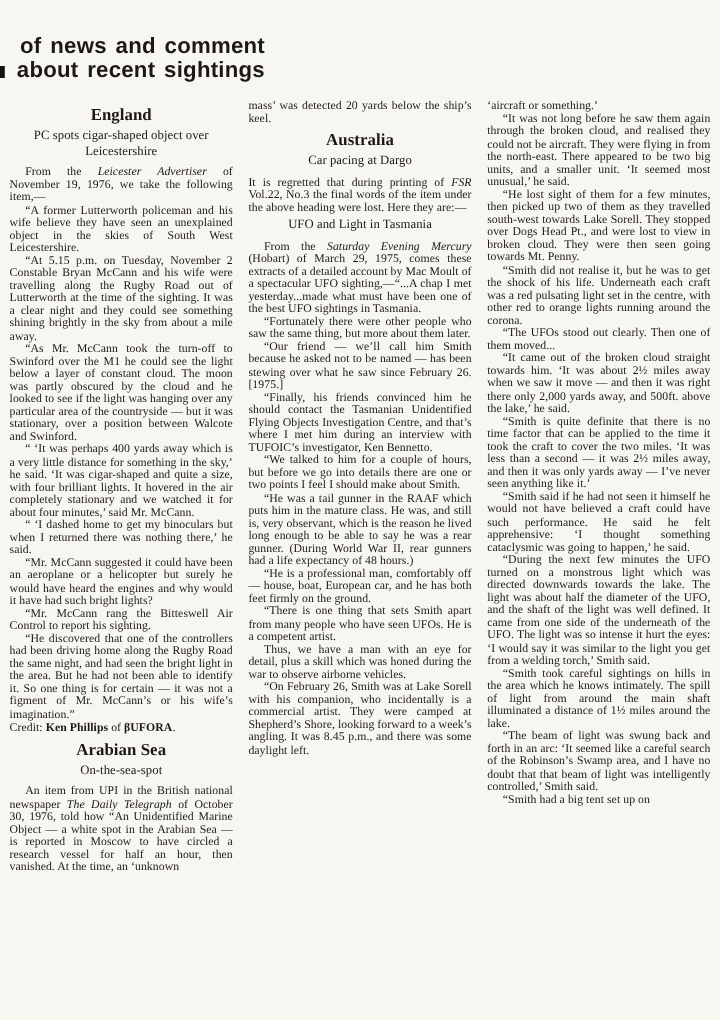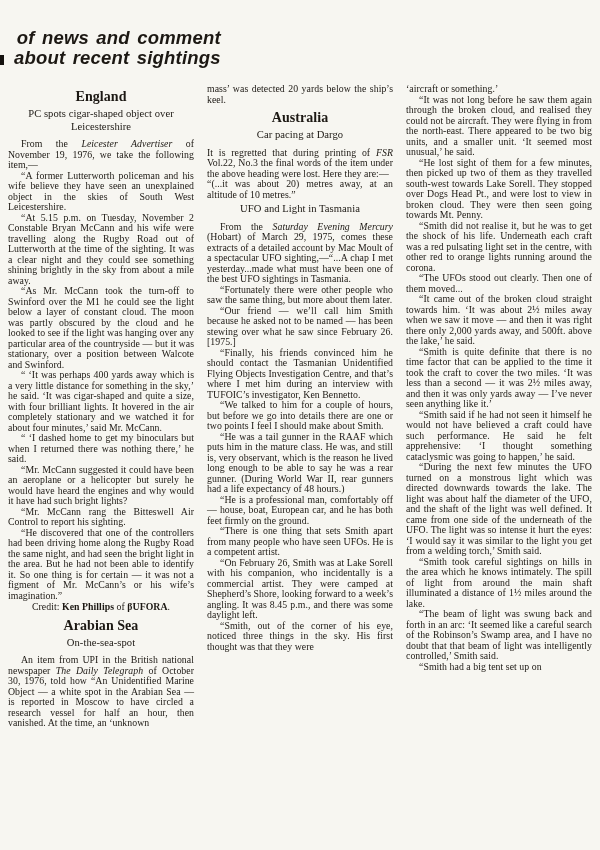--- a/index.html
+++ b/index.html
@@ -22,21 +22,20 @@
     font-family:"Liberation Sans","DejaVu Sans",sans-serif;
     font-weight:bold;
     font-size:47px;
     letter-spacing:-1.5px;
     word-spacing:9px;
     line-height:1;
     white-space:nowrap;
   }
   .mast-sub {
     font-family:"Liberation Sans","DejaVu Sans",sans-serif;
-    font-style:italic;
     font-weight:bold;
     font-size:18.5px;
     line-height:19.5px;
     letter-spacing:0.2px;
     word-spacing:2px;
     text-align:right;
     margin-bottom:3px;
     white-space:nowrap;
   }
 
@@ -66,21 +65,21 @@
   .headline {
     margin:3px 0 6px;
     font-size:10.6px;
     font-weight:normal;
     text-align:center;
     text-indent:0;
     line-height:12.5px;
   }
   .para { margin:0; text-indent:13px; }
   .para.noindent { text-indent:0; }
-  .para.credit { text-indent:0; text-align:center; margin-top:1px; }
+  .para.credit { text-indent:0; text-align:left; margin-top:1px; }
   .it { font-style:italic; }
   .bd { font-weight:bold; }
 </style>
 </head>
 <body>
 
 <div class="page">
   <div class="scan-artifact"></div>
 
   <div class="masthead">
@@ -106,32 +105,31 @@
         <p class="para credit"><span>Credit: </span><span class="bd">Ken Phillips</span><span> of </span><span class="bd">βUFORA</span><span>.</span></p>
         <h3 class="country"><span>Arabian Sea</span></h3>
         <h4 class="headline"><span>On-the-sea-spot</span></h4>
         <p class="para"><span>An item from UPI in the British national newspaper </span><span class="it">The Daily Telegraph</span><span> of October 30, 1976, told how “An Unidentified Marine Object — a white spot in the Arabian Sea — is reported in Moscow to have circled a research vessel for half an hour, then vanished. At the time, an ‘unknown</span></p>
       </div>
       <div class="col">
         <p class="para noindent"><span>mass’ was detected 20 yards below the ship’s keel.</span></p>
         <h3 class="country"><span>Australia</span></h3>
         <h4 class="headline"><span>Car pacing at Dargo</span></h4>
         <p class="para noindent"><span>It is regretted that during printing of </span><span class="it">FSR</span><span> Vol.22, No.3 the final words of the item under the above heading were lost. Here they are:—</span></p>
-        <p class="para noindent"><span>“(...it was about 20) metres away, at an altitude of 10 metres.”</span></p>
         <h4 class="headline"><span>UFO and Light in Tasmania</span></h4>
         <p class="para"><span>From the </span><span class="it">Saturday Evening Mercury</span><span> (Hobart) of March 29, 1975, comes these extracts of a detailed account by Mac Moult of a spectacular UFO sighting,—“...A chap I met yesterday...made what must have been one of the best UFO sightings in Tasmania.</span></p>
         <p class="para"><span>“Fortunately there were other people who saw the same thing, but more about them later.</span></p>
         <p class="para"><span>“Our friend — we’ll call him Smith because he asked not to be named — has been stewing over what he saw since February 26. [1975.]</span></p>
         <p class="para"><span>“Finally, his friends convinced him he should contact the Tasmanian Unidentified Flying Objects Investigation Centre, and that’s where I met him during an interview with TUFOIC’s investigator, Ken Bennetto.</span></p>
         <p class="para"><span>“We talked to him for a couple of hours, but before we go into details there are one or two points I feel I should make about Smith.</span></p>
         <p class="para"><span>“He was a tail gunner in the RAAF which puts him in the mature class. He was, and still is, very observant, which is the reason he lived long enough to be able to say he was a rear gunner. (During World War II, rear gunners had a life expectancy of 48 hours.)</span></p>
         <p class="para"><span>“He is a professional man, comfortably off — house, boat, European car, and he has both feet firmly on the ground.</span></p>
         <p class="para"><span>“There is one thing that sets Smith apart from many people who have seen UFOs. He is a competent artist.</span></p>
+        <p class="para"><span>Thus, we have a man with an eye for detail, plus a skill which was honed during the war to observe airborne vehicles.</span></p>
         <p class="para"><span>“On February 26, Smith was at Lake Sorell with his companion, who incidentally is a commercial artist. They were camped at Shepherd’s Shore, looking forward to a week’s angling. It was 8.45 p.m., and there was some daylight left.</span></p>
-        <p class="para"><span>“Smith, out of the corner of his eye, noticed three things in the sky. His first thought was that they were</span></p>
       </div>
       <div class="col">
         <p class="para noindent"><span>‘aircraft or something.’</span></p>
         <p class="para"><span>“It was not long before he saw them again through the broken cloud, and realised they could not be aircraft. They were flying in from the north-east. There appeared to be two big units, and a smaller unit. ‘It seemed most unusual,’ he said.</span></p>
         <p class="para"><span>“He lost sight of them for a few minutes, then picked up two of them as they travelled south-west towards Lake Sorell. They stopped over Dogs Head Pt., and were lost to view in broken cloud. They were then seen going towards Mt. Penny.</span></p>
         <p class="para"><span>“Smith did not realise it, but he was to get the shock of his life. Underneath each craft was a red pulsating light set in the centre, with other red to orange lights running around the corona.</span></p>
         <p class="para"><span>“The UFOs stood out clearly. Then one of them moved...</span></p>
         <p class="para"><span>“It came out of the broken cloud straight towards him. ‘It was about 2½ miles away when we saw it move — and then it was right there only 2,000 yards away, and 500ft. above the lake,’ he said.</span></p>
         <p class="para"><span>“Smith is quite definite that there is no time factor that can be applied to the time it took the craft to cover the two miles. ‘It was less than a second — it was 2½ miles away, and then it was only yards away — I’ve never seen anything like it.’</span></p>
         <p class="para"><span>“Smith said if he had not seen it himself he would not have believed a craft could have such performance. He said he felt apprehensive: ‘I thought something cataclysmic was going to happen,’ he said.</span></p>

